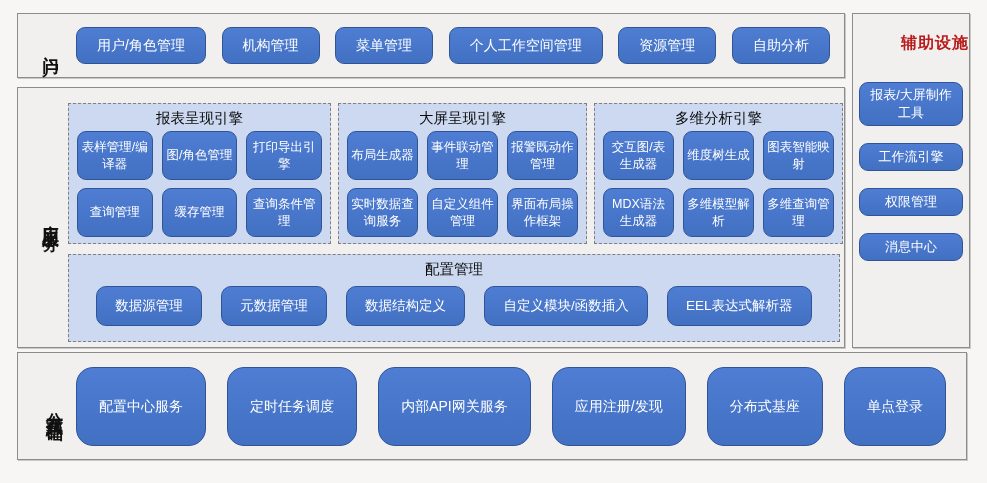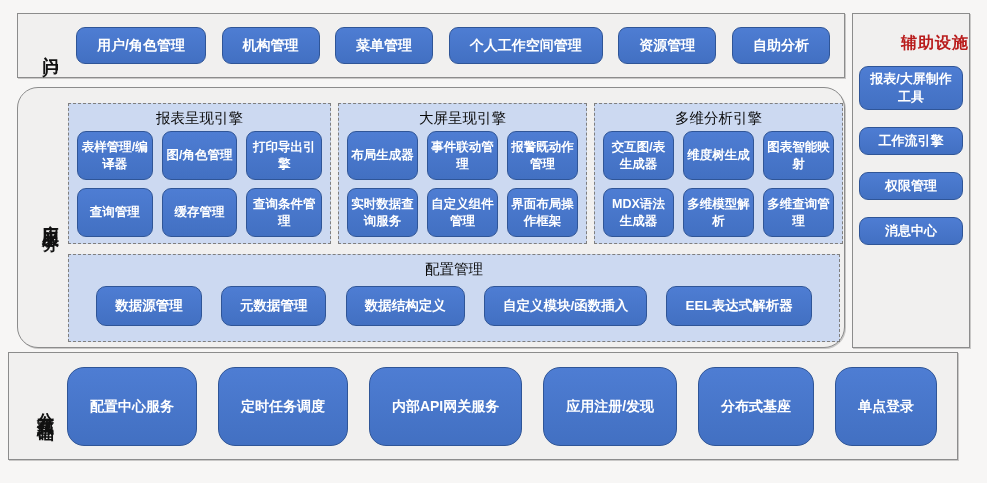--- a/index.html
+++ b/index.html
@@ -11,23 +11,23 @@
   .canvas { position: relative; width: 987px; height: 483px; overflow: hidden; }
 
   
   .section {
     position: absolute;
     background: #f1f0ef;
     border: 1px solid #8c8c8c;
     box-shadow: 1px 1px 0 #c9c8c7;
   }
   #portal-section       { left: 17px;  top: 13px;  width: 828px; height: 65px; }
-  #app-services-section { left: 17px;  top: 87px;  width: 828px; height: 261px; border-radius: 21px; }
+  #app-services-section { left: 17px;  top: 87px;  width: 828px; height: 261px; }
   #aux-section          { left: 852px; top: 13px;  width: 118px; height: 335px; }
-  #distributed-section  { left: 8px;  top: 352px; width: 950px; height: 108px; }
+  #distributed-section  { left: 17px;  top: 352px; width: 950px; height: 108px; }
 
   .vlabel {
     position: absolute;
     writing-mode: vertical-lr;
     text-orientation: upright;
     font-weight: bold;
     color: #111;
     letter-spacing: 3px;
     line-height: 1;
   }
@@ -38,21 +38,20 @@
   
   .node {
     background: linear-gradient(#4e7dd3, #4270c2);
     border: 1px solid #2f5597;
     color: #fff;
     display: flex;
     align-items: center;
     justify-content: center;
     text-align: center;
     line-height: 1.35;
-    font-weight: bold;
   }
 
   
   .portal-row {
     position: absolute; left: 58px; right: 14px; top: 0; height: 100%;
     display: flex; align-items: center; justify-content: space-between;
   }
   .portal-row .node {
     height: 37px; padding: 0 20px; border-radius: 9px;
     font-size: 14px; white-space: nowrap;
@@ -98,21 +97,21 @@
     font-size: 13.5px; white-space: nowrap;
   }
 
   
   #aux-title {
     text-align: right; font-weight: bold; font-size: 16px;
     color: #b91c1c; margin-top: 19px; letter-spacing: 1px;
   }
   .aux-col {
     display: flex; flex-direction: column; align-items: center;
-    margin-top: 12px; gap: 17px;
+    margin-top: 28px; gap: 17px;
   }
   .aux-col .node {
     width: 104px; border-radius: 9px; font-size: 13px;
     padding: 2px 6px; word-break: break-all;
   }
   .aux-col .node:first-child { min-height: 44px; }
   .aux-col .node { min-height: 28px; }
 
   
   .infra-row {

